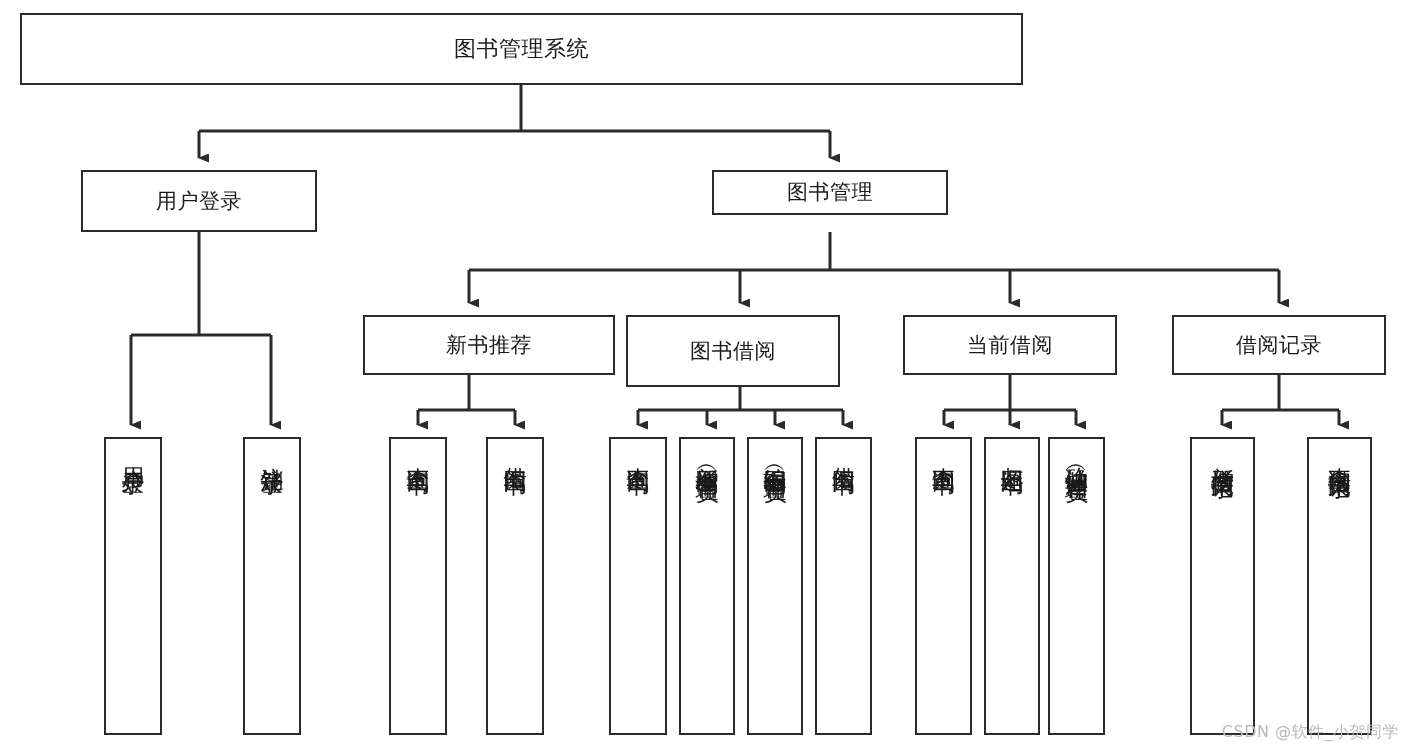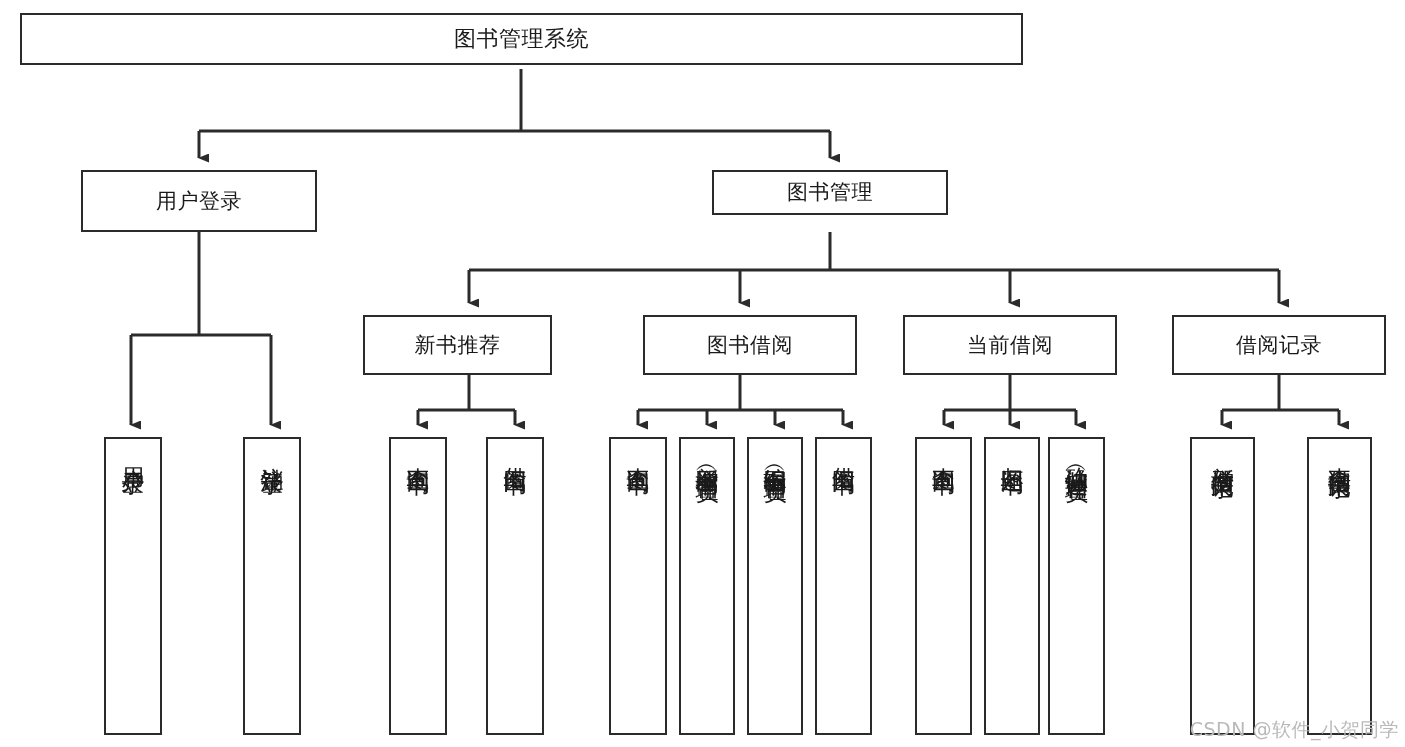--- a/index.html
+++ b/index.html
@@ -48,21 +48,21 @@
     letter-spacing:2px;
     white-space:nowrap;
   }
   #edges{
     position:absolute;left:0;top:0;width:1405px;height:747px;
     pointer-events:none;
   }
   #watermark{
     position:absolute;
     right:6px;bottom:4px;
-    font-size:19px;
+    font-size:16px;
     color:#b9b9b9;
     letter-spacing:0.5px;
     white-space:nowrap;
   }
 </style>
 </head>
 <body>
 
 <div id="diagram">
 
@@ -112,35 +112,35 @@
       <path d="M1010,410 L1010,425" marker-end="url(#arrow)"></path>
       <path d="M1076,410 L1076,425" marker-end="url(#arrow)"></path>
 
       <path d="M1279,375 L1279,410"></path>
       <path d="M1222,410 L1339,410"></path>
       <path d="M1222,410 L1222,425" marker-end="url(#arrow)"></path>
       <path d="M1339,410 L1339,425" marker-end="url(#arrow)"></path>
     </g>
   </svg>
 
-  <div class="node h root" style="left:20px;top:13px;width:1003px;height:52px;">
+  <div class="node h root" style="left:20px;top:13px;width:1003px;height:72px;">
     <span class="lbl">图书管理系统</span>
   </div>
 
   <div class="node h" style="left:81px;top:170px;width:236px;height:62px;">
     <span class="lbl">用户登录</span>
   </div>
   <div class="node h" style="left:712px;top:170px;width:236px;height:45px;">
     <span class="lbl">图书管理</span>
   </div>
 
-  <div class="node h" style="left:363px;top:315px;width:189px;height:60px;">
+  <div class="node h" style="left:363px;top:315px;width:252px;height:60px;">
     <span class="lbl">新书推荐</span>
   </div>
-  <div class="node h" style="left:643px;top:315px;width:214px;height:60px;">
+  <div class="node h" style="left:626px;top:315px;width:214px;height:72px;">
     <span class="lbl">图书借阅</span>
   </div>
   <div class="node h" style="left:903px;top:315px;width:214px;height:60px;font-family:Liberation Serif, serif;">
     <span class="lbl">当前借阅</span>
   </div>
   <div class="node h" style="left:1172px;top:315px;width:214px;height:60px;">
     <span class="lbl">借阅记录</span>
   </div>
 
   <div class="node v" style="left:104px;top:437px;width:58px;height:298px;">

